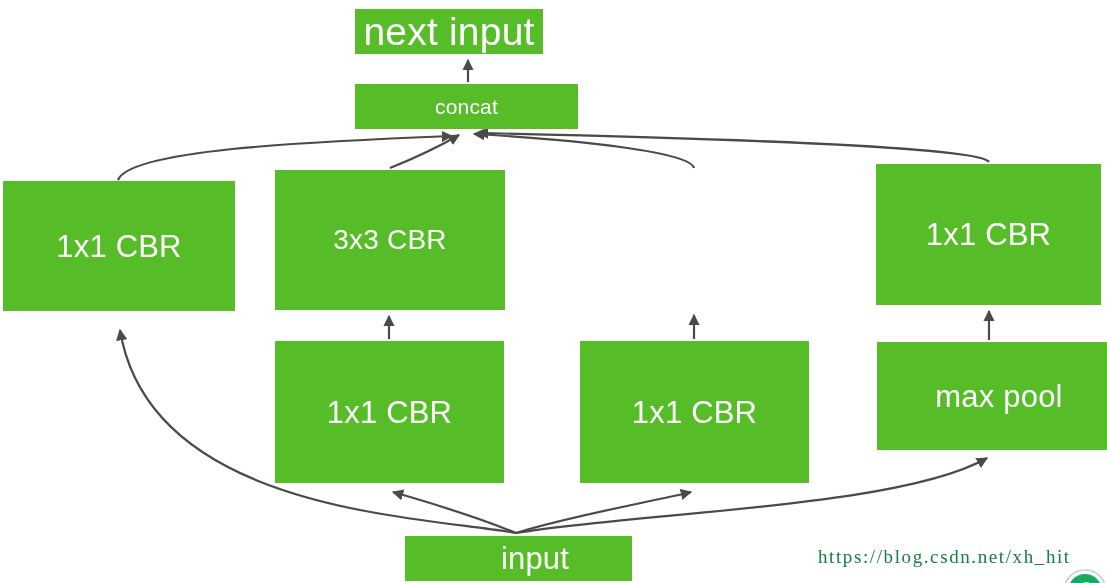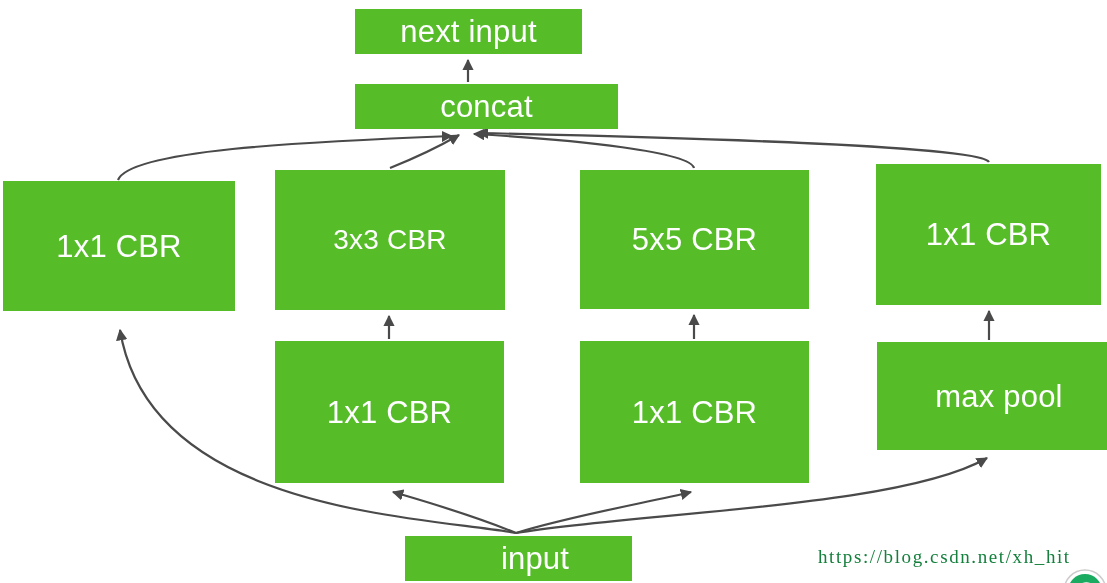--- a/index.html
+++ b/index.html
@@ -35,22 +35,22 @@
     box-sizing: border-box;
     letter-spacing: 0.2px;
     font-weight: 400;
     z-index: 2;
   }
   .node-label {
     white-space: nowrap;
     line-height: 1;
   }
   
-  #node-next-input   { left: 355px; top: 9px;   width: 227px; height: 45px;  font-size: 31px; }
-  #node-concat       { left: 355px; top: 84px;  width: 263px; height: 45px;  font-size: 31px; }
+  #node-next-input   { left: 355px; top: 9px;   width: 188px; height: 45px;  font-size: 39px; }
+  #node-concat       { left: 355px; top: 84px;  width: 223px; height: 45px;  font-size: 21px; }
   #node-cbr-1x1-a    { left: 3px;   top: 181px; width: 232px; height: 130px; font-size: 31px; }
   #node-cbr-3x3      { left: 275px; top: 170px; width: 230px; height: 140px; font-size: 28px; }
   #node-cbr-5x5      { left: 580px; top: 170px; width: 229px; height: 139px; font-size: 31px; }
   #node-cbr-1x1-d    { left: 876px; top: 164px; width: 225px; height: 141px; font-size: 31px; }
   #node-cbr-1x1-b    { left: 275px; top: 341px; width: 229px; height: 142px; font-size: 31px; }
   #node-cbr-1x1-c    { left: 580px; top: 341px; width: 229px; height: 142px; font-size: 31px; }
   #node-maxpool      { left: 877px; top: 342px; width: 244px; height: 108px; font-size: 31px; }
   #node-input        { left: 405px; top: 536px; width: 227px; height: 45px;  font-size: 31px; padding-left: 33px; }
 
   .watermark {
@@ -111,23 +111,20 @@
   </div>
 
   <div class="node" id="node-cbr-1x1-a">
     <span class="node-label">1x1 CBR</span>
   </div>
 
   <div class="node" id="node-cbr-3x3">
     <span class="node-label">3x3 CBR</span>
   </div>
 
-  <div class="node" id="node-cbr-5x5">
-    <span class="node-label">5x5 CBR</span>
-  </div>
 
   <div class="node" id="node-cbr-1x1-d">
     <span class="node-label">1x1 CBR</span>
   </div>
 
   <div class="node" id="node-cbr-1x1-b">
     <span class="node-label">1x1 CBR</span>
   </div>
 
   <div class="node" id="node-cbr-1x1-c">

